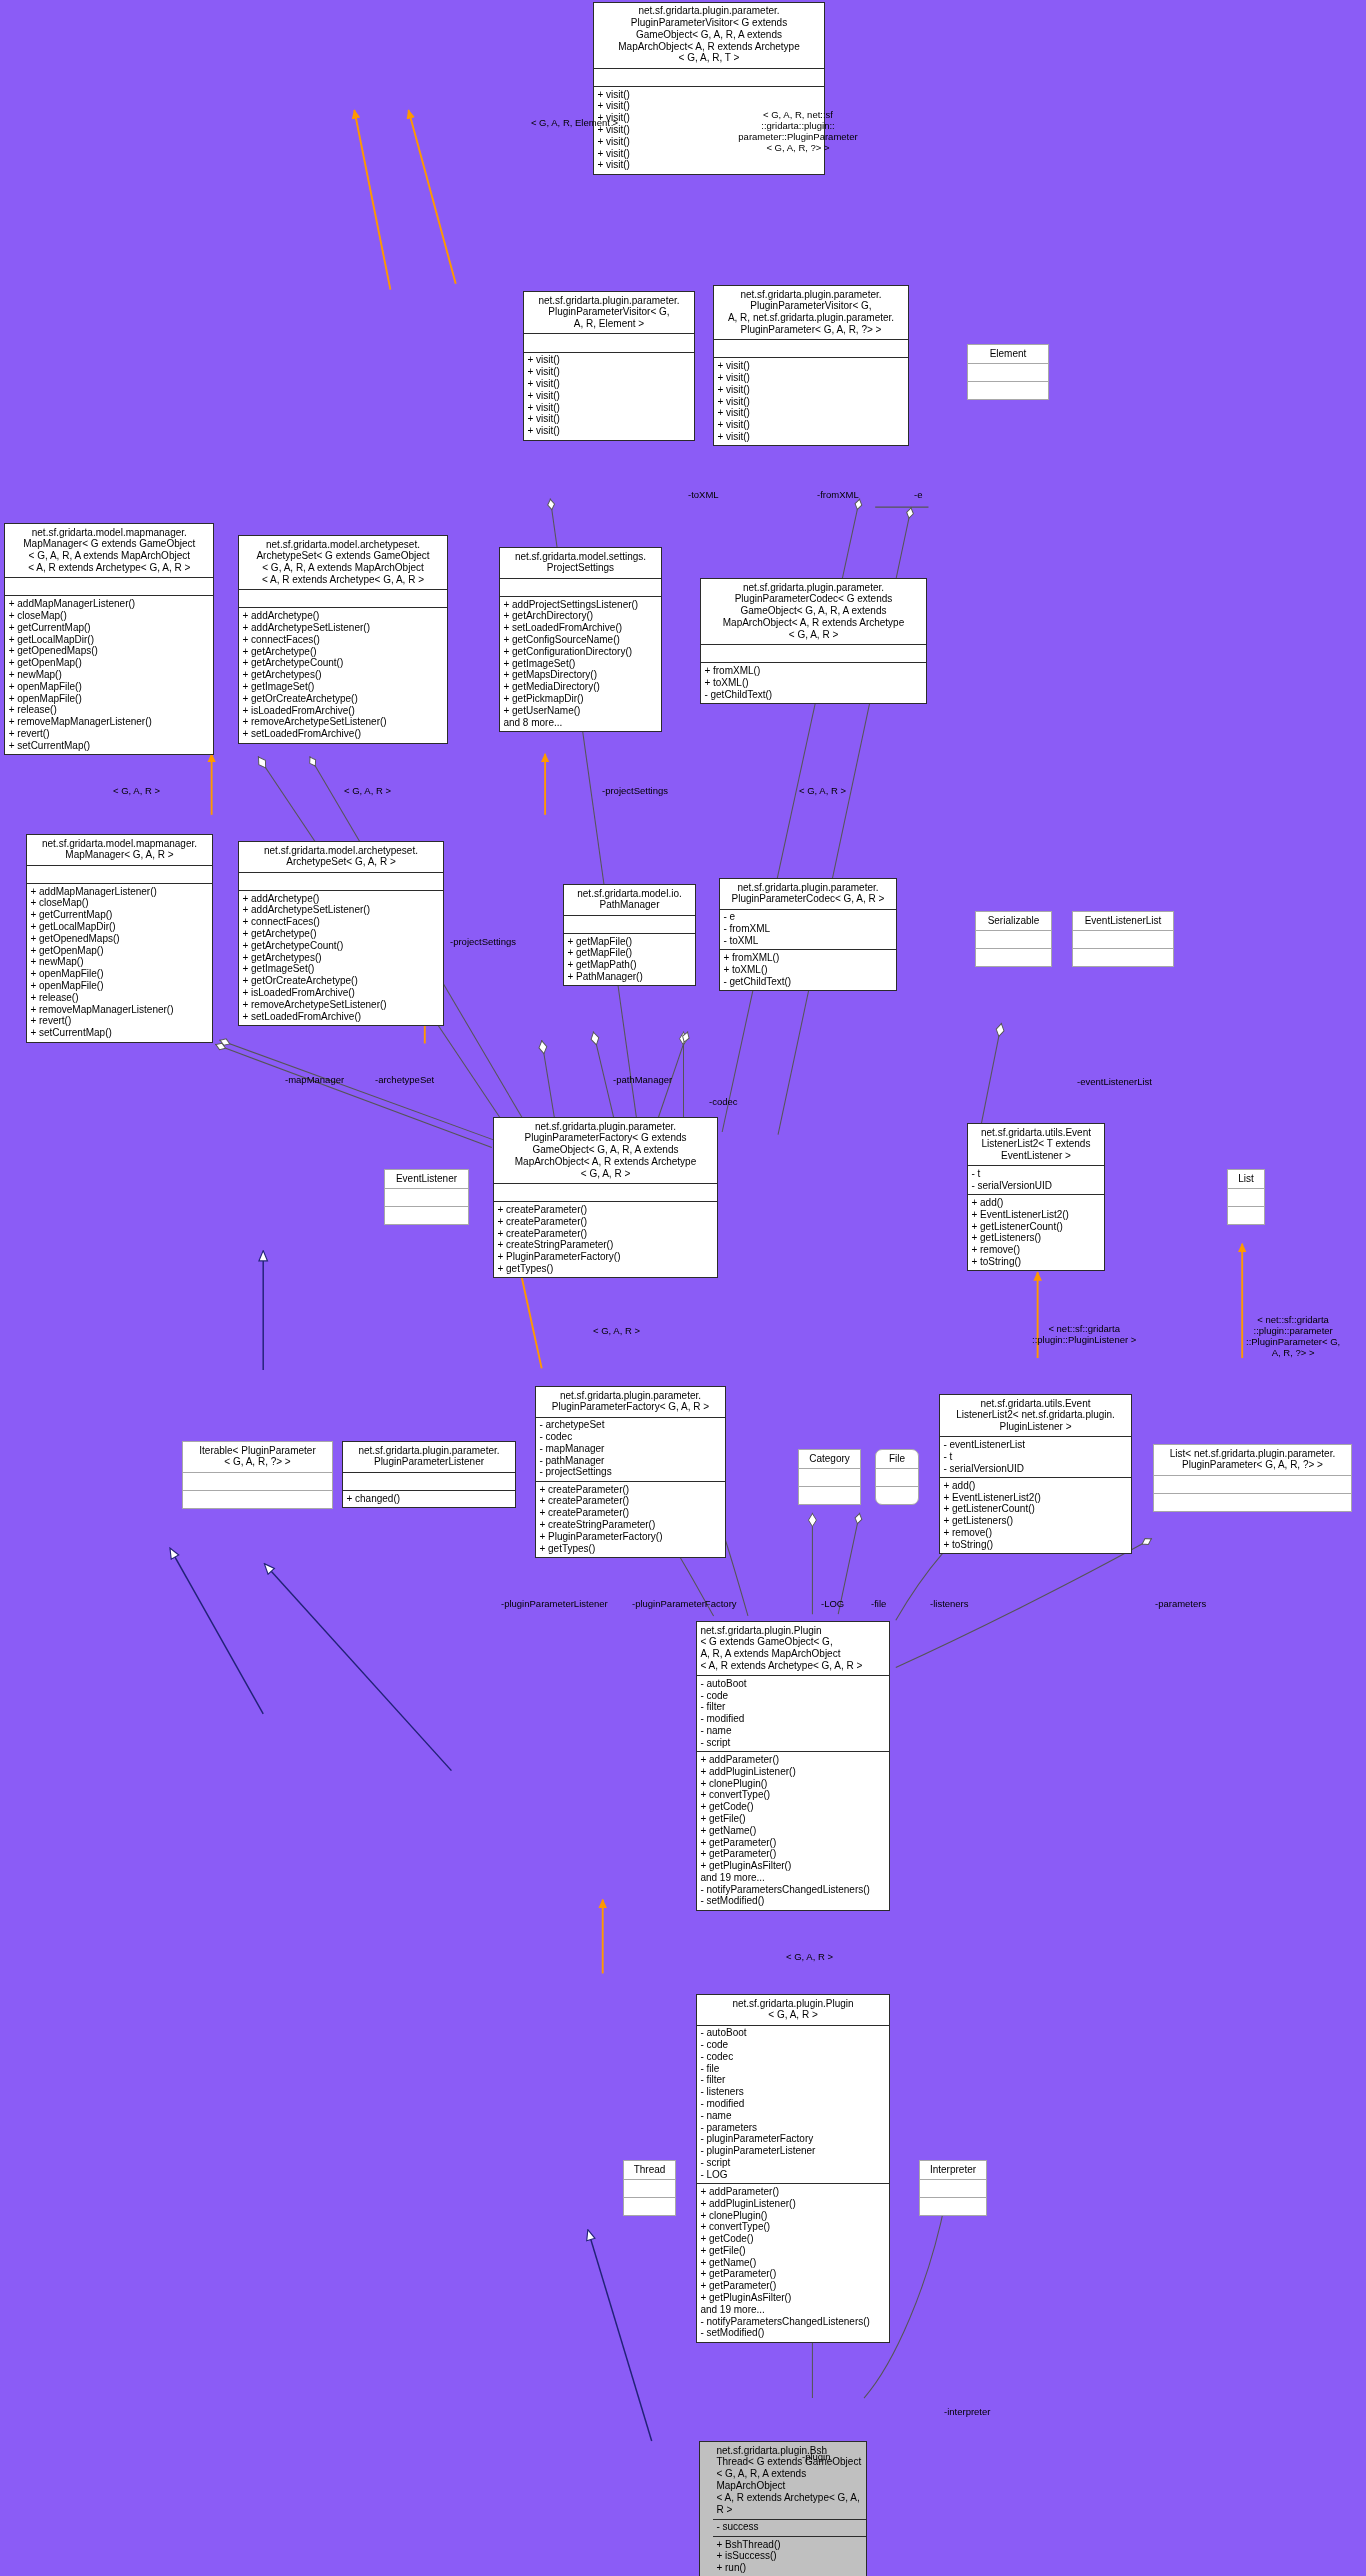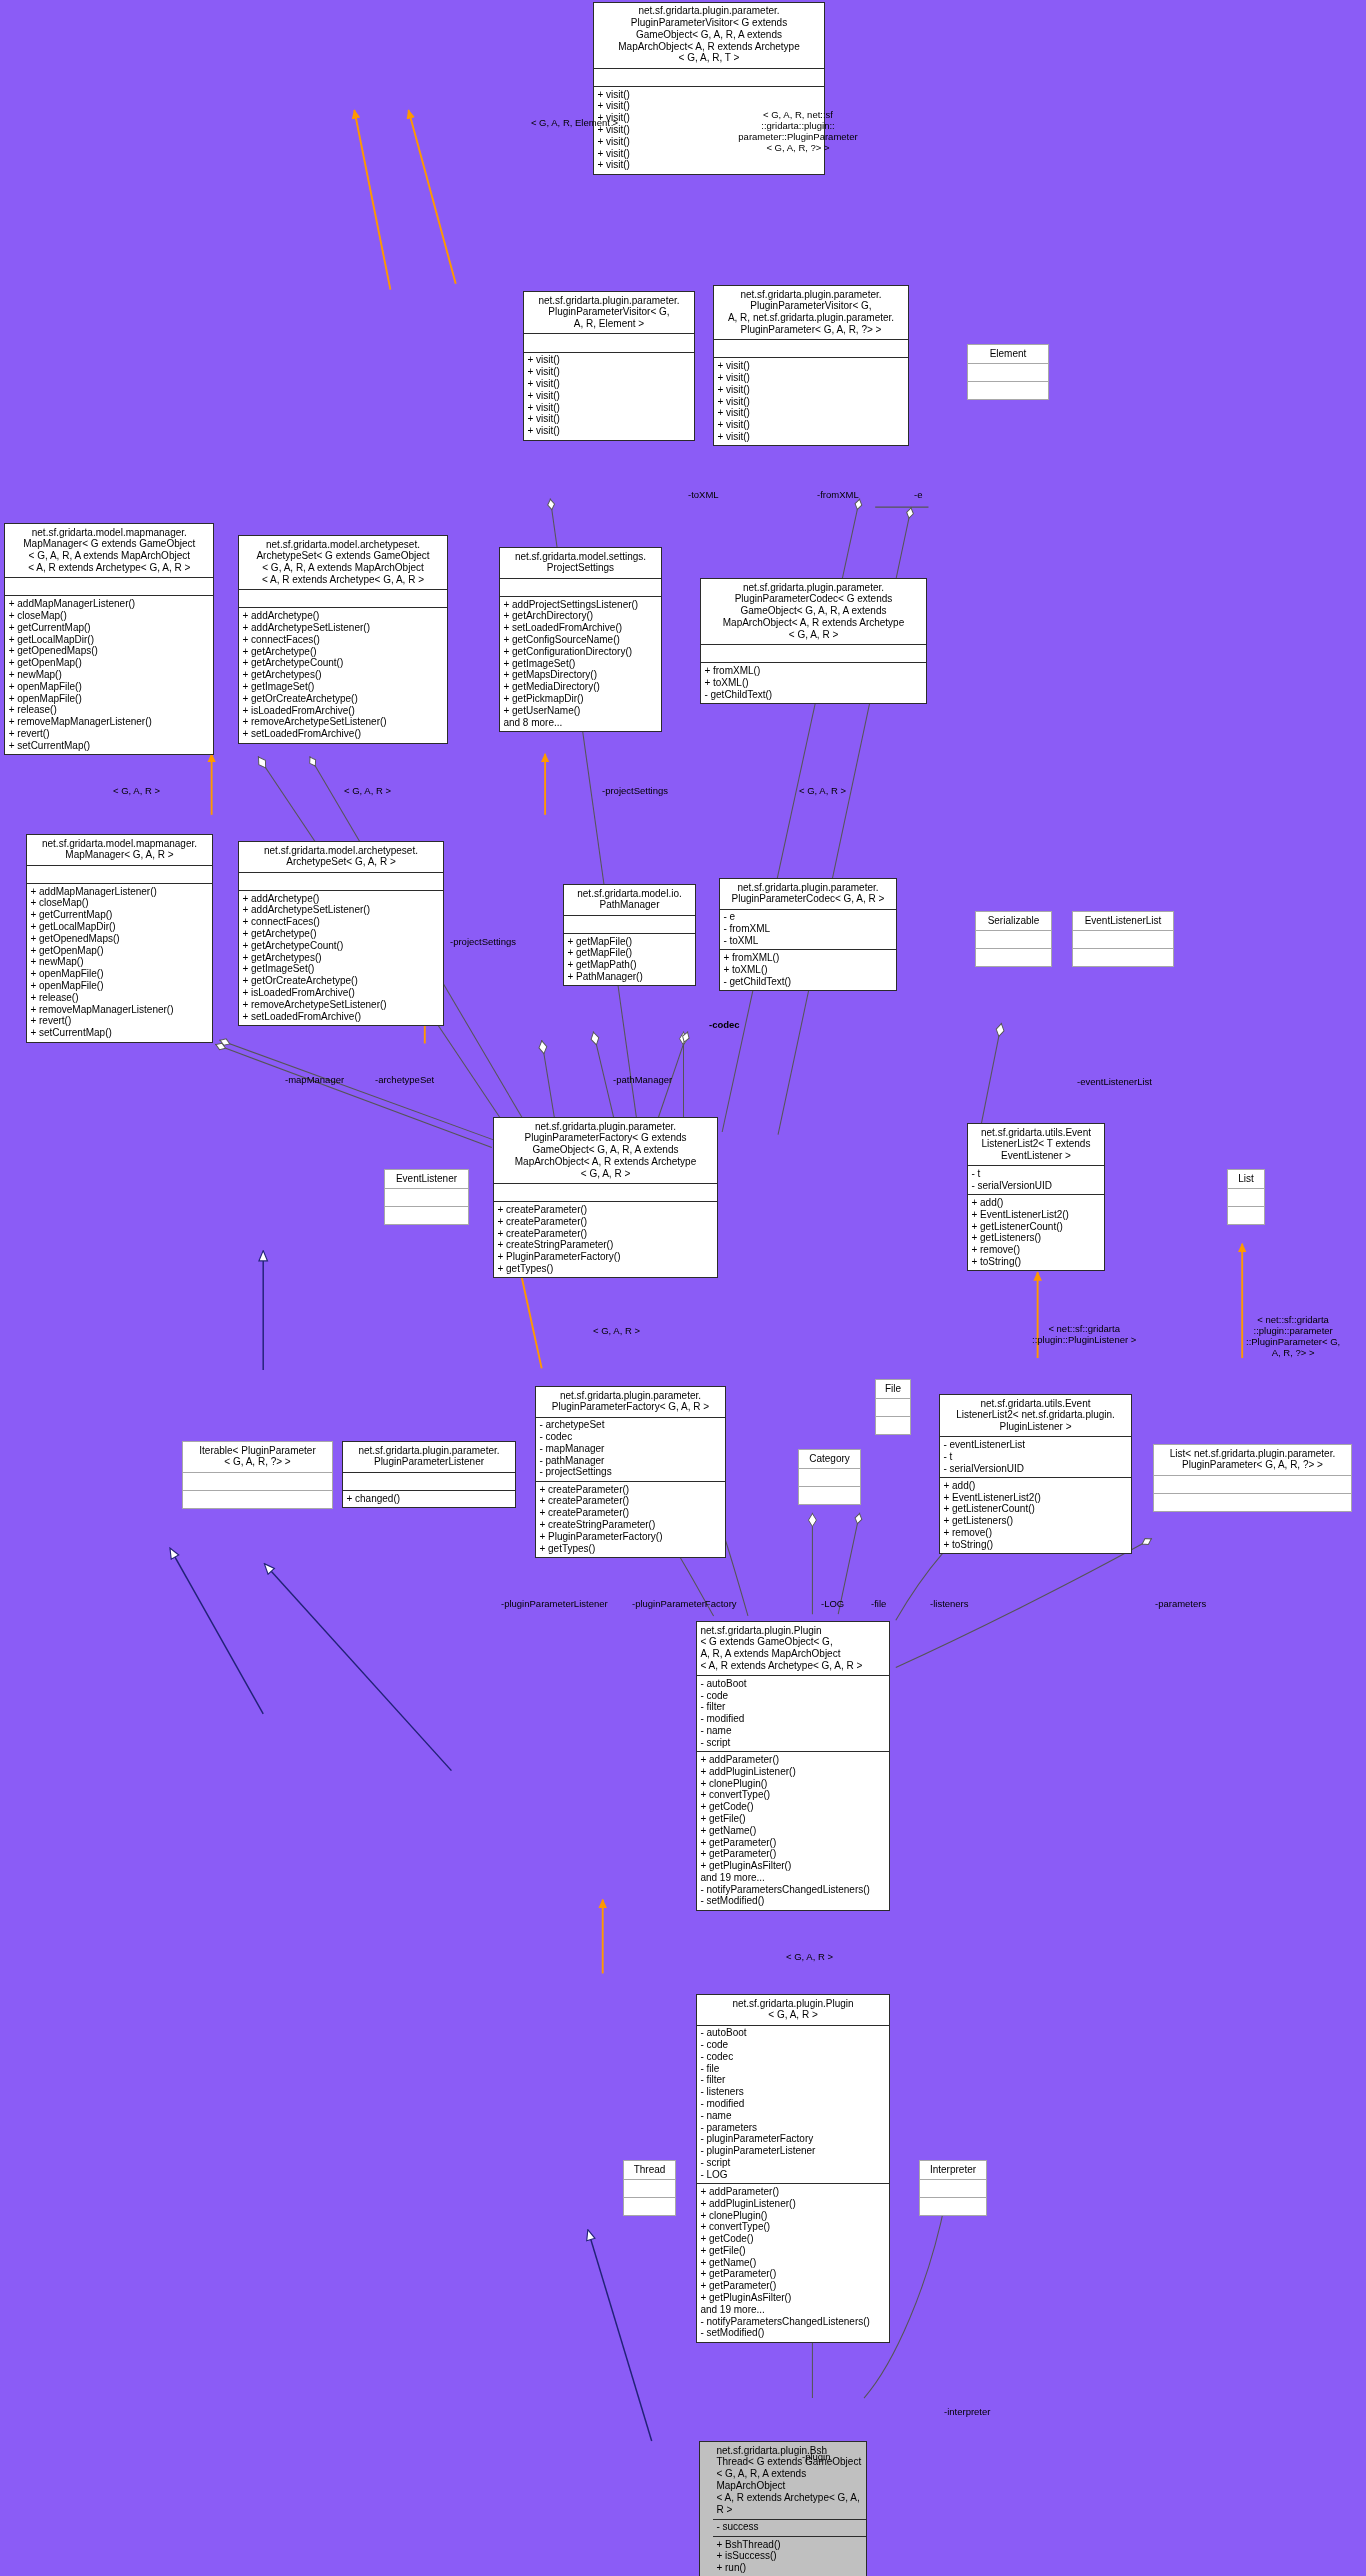--- a/index.html
+++ b/index.html
@@ -392,21 +392,21 @@
   <div class="edge-label" style="left:1032px; top:1324px; white-space:pre-line;">&lt; net::sf::gridarta
 ::plugin::PluginListener &gt;</div>
   <div class="edge-label" style="left:1246px; top:1315px; white-space:pre-line;">&lt; net::sf::gridarta
 ::plugin::parameter
 ::PluginParameter&lt; G,
 A, R, ?&gt; &gt;</div>
 
   <div class="edge-label" style="left:285px; top:1075px;">-mapManager</div>
   <div class="edge-label" style="left:375px; top:1075px;">-archetypeSet</div>
   <div class="edge-label" style="left:613px; top:1075px;">-pathManager</div>
-  <div class="edge-label" style="left:709px; top:1020px;font-weight:bold;">-codec</div>
+  <div class="edge-label" style="left:709px; top:1097px;">-codec</div>
 
   <div class="uml thick" style="left:493px; top:1117px; width:225px;">
     <div class="sec title" style="white-space:pre-line;">net.sf.gridarta.plugin.parameter.
 PluginParameterFactory&lt; G extends
 GameObject&lt; G, A, R, A extends
 MapArchObject&lt; A, R extends Archetype
 &lt; G, A, R &gt;</div>
     <div class="sec empty"></div>
     <div class="sec">
       <div class="row">+ createParameter()</div>
@@ -461,21 +461,21 @@
       <div class="row">+ getTypes()</div>
     </div>
   </div>
 
   <div class="uml light" style="left:798px; top:1449px; width:63px;">
     <div class="sec title">Category</div>
     <div class="sec empty"></div>
     <div class="sec empty"></div>
   </div>
 
-  <div class="uml light" style="left:875px; top:1379px; width:36px;">
+  <div class="uml light" style="left:875px; top:1449px; width:44px;border-radius:7px;">
     <div class="sec title">File</div>
     <div class="sec empty"></div>
     <div class="sec empty"></div>
   </div>
 
   <div class="uml thick" style="left:939px; top:1394px; width:193px;">
     <div class="sec title" style="white-space:pre-line;">net.sf.gridarta.utils.Event
 ListenerList2&lt; net.sf.gridarta.plugin.
 PluginListener &gt;</div>
     <div class="sec">

